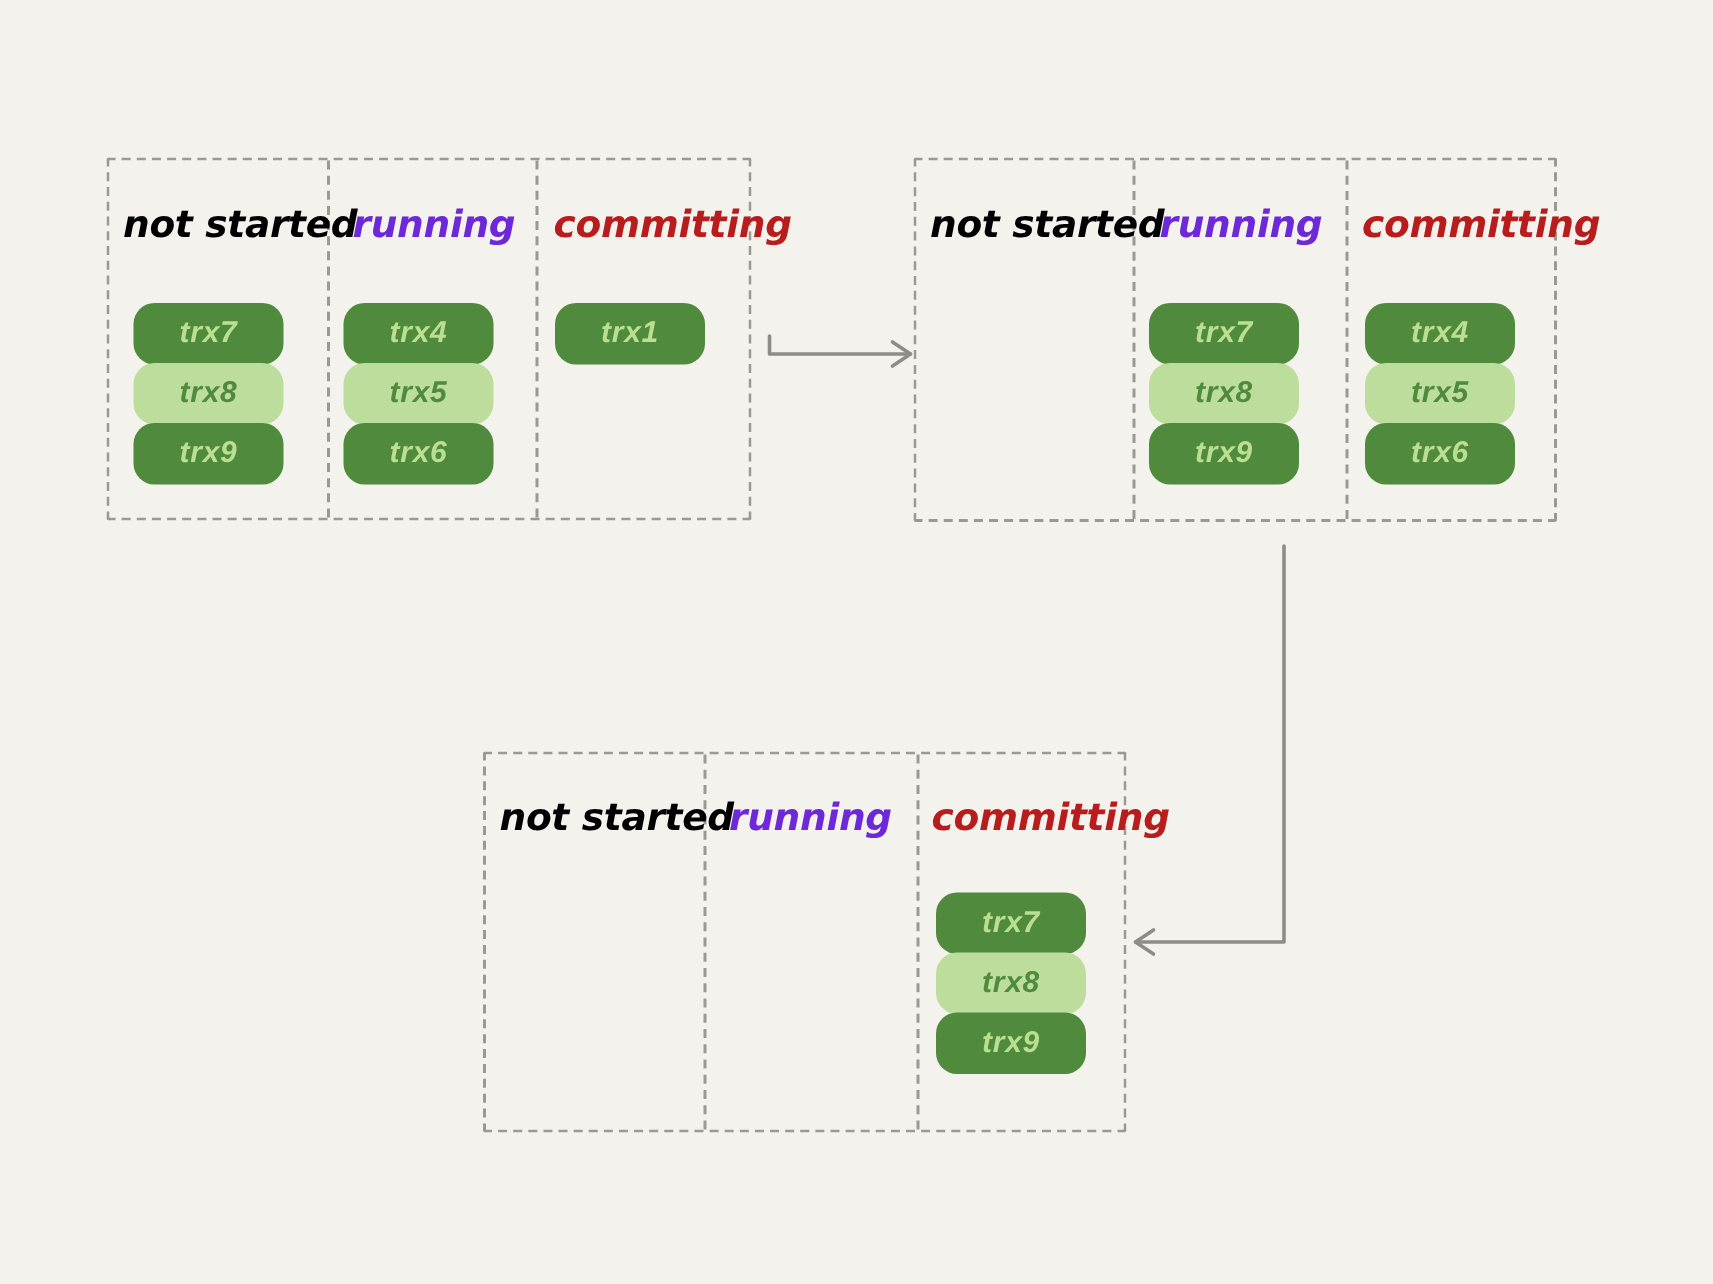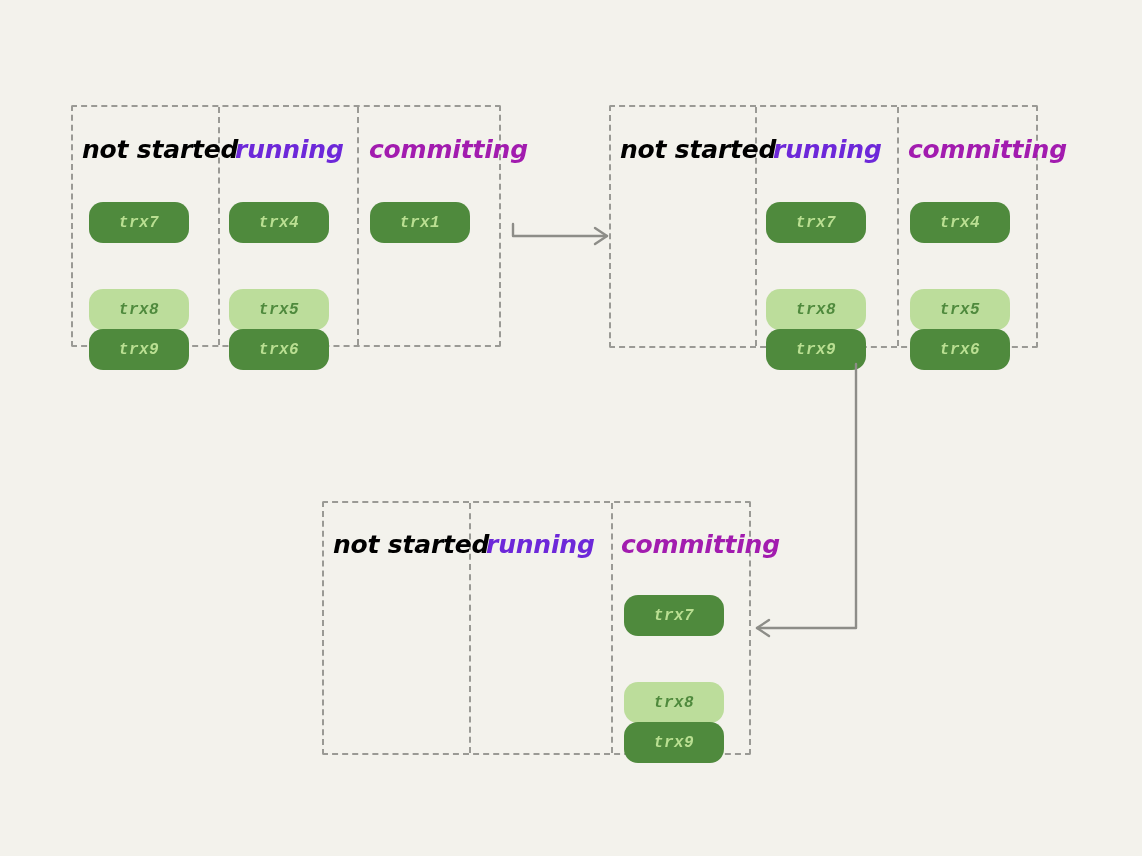--- a/index.html
+++ b/index.html
@@ -42,50 +42,49 @@
     white-space: nowrap;
     font-family: "DejaVu Sans", sans-serif;
     font-weight: 700;
     font-style: italic;
     letter-spacing: -0.2px;
     font-size: 25px;
     line-height: 1;
   }
   .lbl-notstarted { color: #000000; }
   .lbl-running    { color: #6d28d9; }
-  .lbl-committing { color: #a21caf; }
+  .lbl-committing { color: #b91c1c; }
 
   
   .stack {
     position: absolute;
   }
   .pill {
     position: relative;
     box-sizing: border-box;
     width: 100px;
     height: 41px;
     border-radius: 14px;
     margin-bottom: -1px;
     display: flex;
     align-items: center;
     justify-content: center;
-    font-family: Liberation Mono, monospace;
+    font-family: Liberation Sans, sans-serif;
     font-weight: 700;
     font-style: italic;
-    font-size: 16px;
+    font-size: 20px;
     letter-spacing: 0.5px;
   }
   .pill.dark {
     background: #4f8a3d;
     color: #badf92;
   }
   .pill.light {
     background: #bcdd9b;
     color: #4f8a3d;
-    margin-top: 47px;
   }
 
   
   .arrow-svg {
     position: absolute;
     left: 0;
     top: 0;
     width: 1142px;
     height: 856px;
     pointer-events: none;

